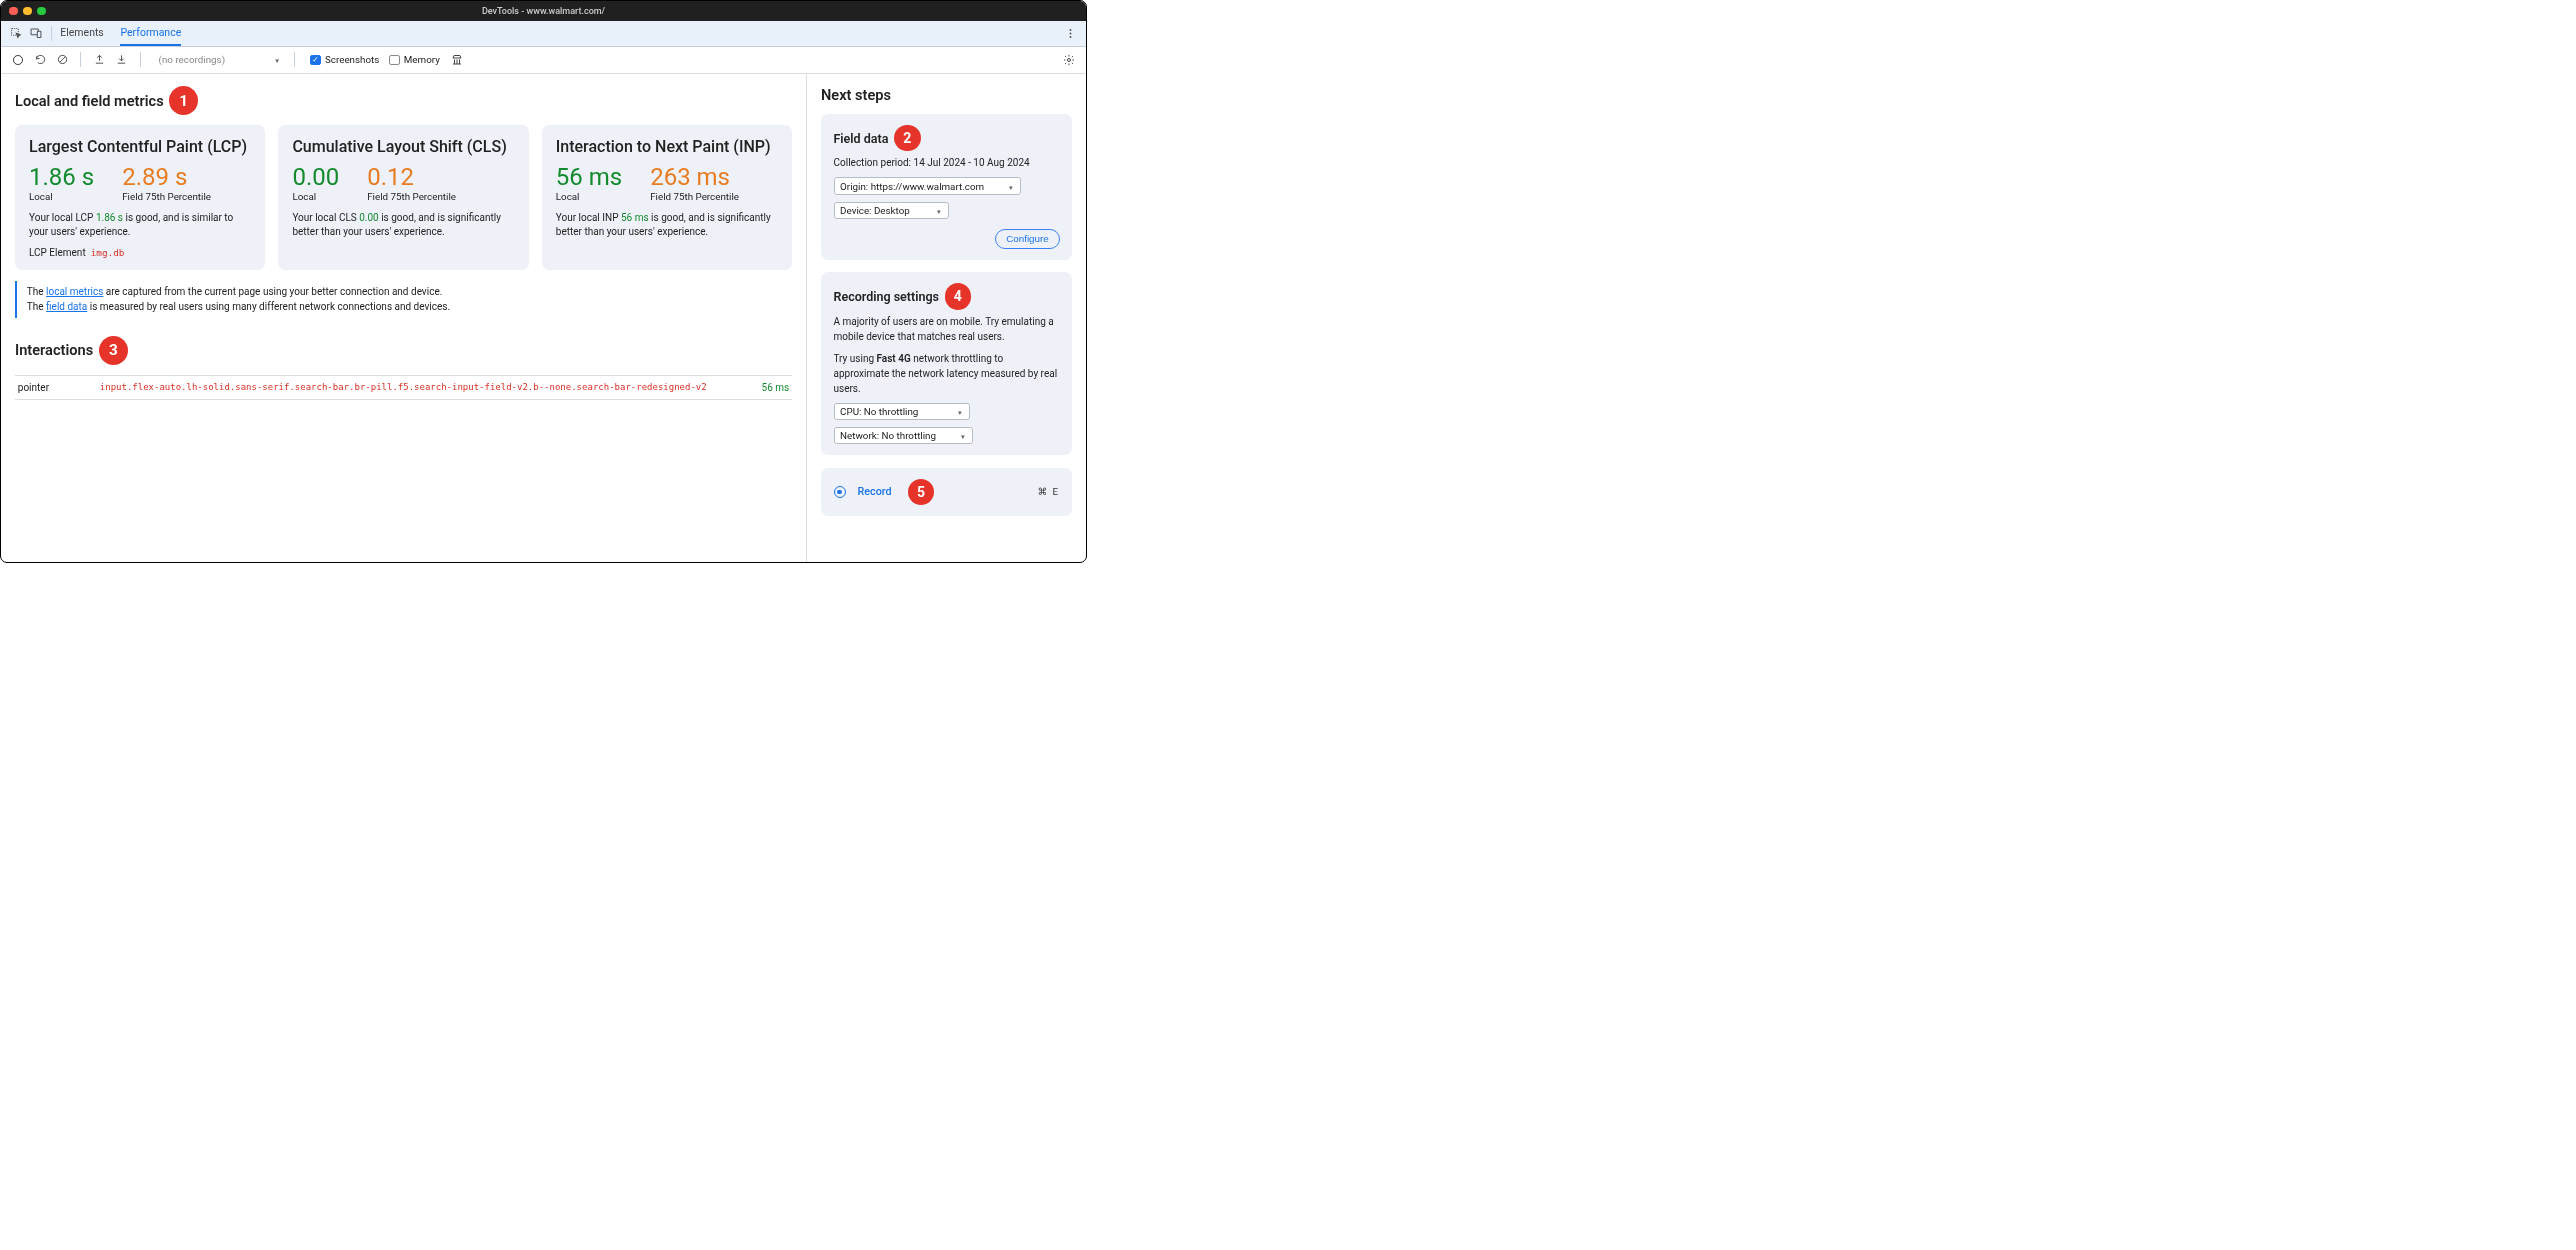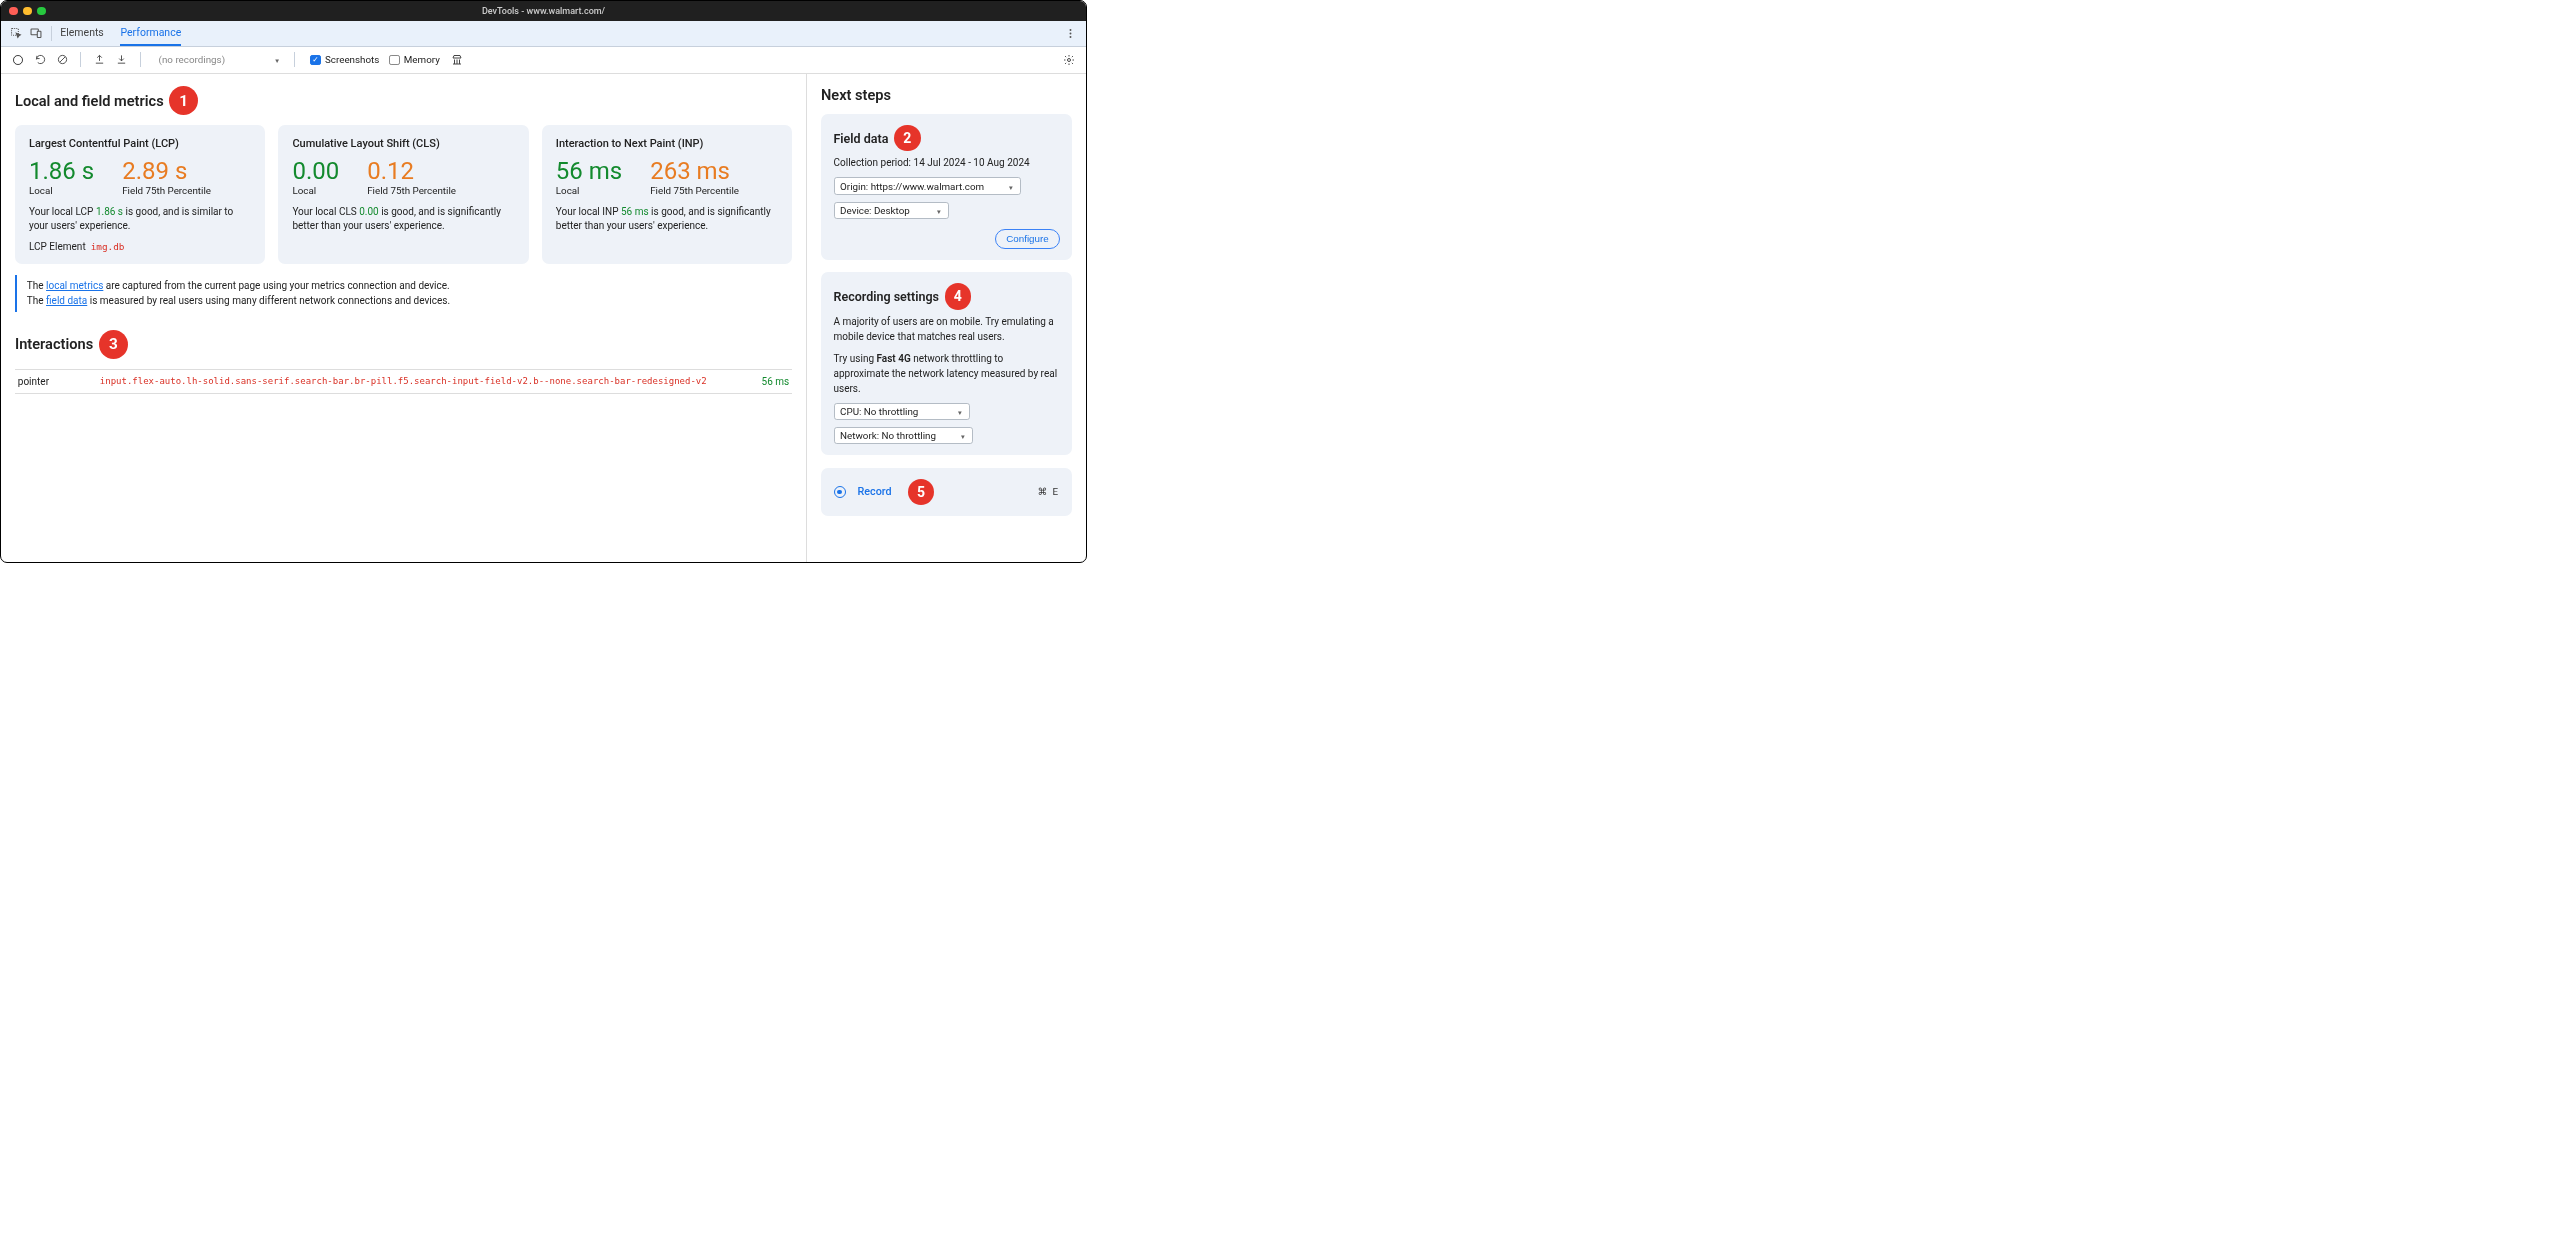--- a/index.html
+++ b/index.html
@@ -141,21 +141,21 @@
     display: flex;
     gap: 13.2px;
     margin-bottom: 11px;
   }
   .metric-card {
     background: #eef2f8;
     border-radius: 7px;
     padding: 12.5px 14px;
     flex: 1;
   }
-  .metric-title { font-size: 11px; font-weight: 500; margin-bottom: 7px; }
+  .metric-title { font-size: 16px; font-weight: 500; margin-bottom: 7px; }
   .metric-values {
     display: flex;
     gap: 28px;
     margin-bottom: 8.4px;
   }
   .metric-val-block { }
   .big-val { font-size: 24px; }
   .val-green { color: #138a2e; }
   .val-orange { color: #e87c22; }
   .sub-label { font-size: 9.8px; color: #222; margin-top: 0; }
@@ -423,21 +423,21 @@
             </div>
           </div>
           <div class="metric-desc">
             <span>Your local INP </span><span class="inline-green">56 ms</span><span> is good, and is significantly better than your users' experience.</span>
           </div>
         </div>
       </div>
 
       <div class="info-box">
         <div>
-          <span>The </span><a href="#">local metrics</a><span> are captured from the current page using your metrics connection and device.</span>
+          <span>The </span><a href="#">local metrics</a><span> are captured from the current page using your better connection and device.</span>
         </div>
         <div>
           <span>The </span><a href="#">field data</a><span> is measured by real users using many different network connections and devices.</span>
         </div>
       </div>
 
       <div class="section-title">
         <span>Interactions</span>
         <span class="badge">3</span>
       </div>

